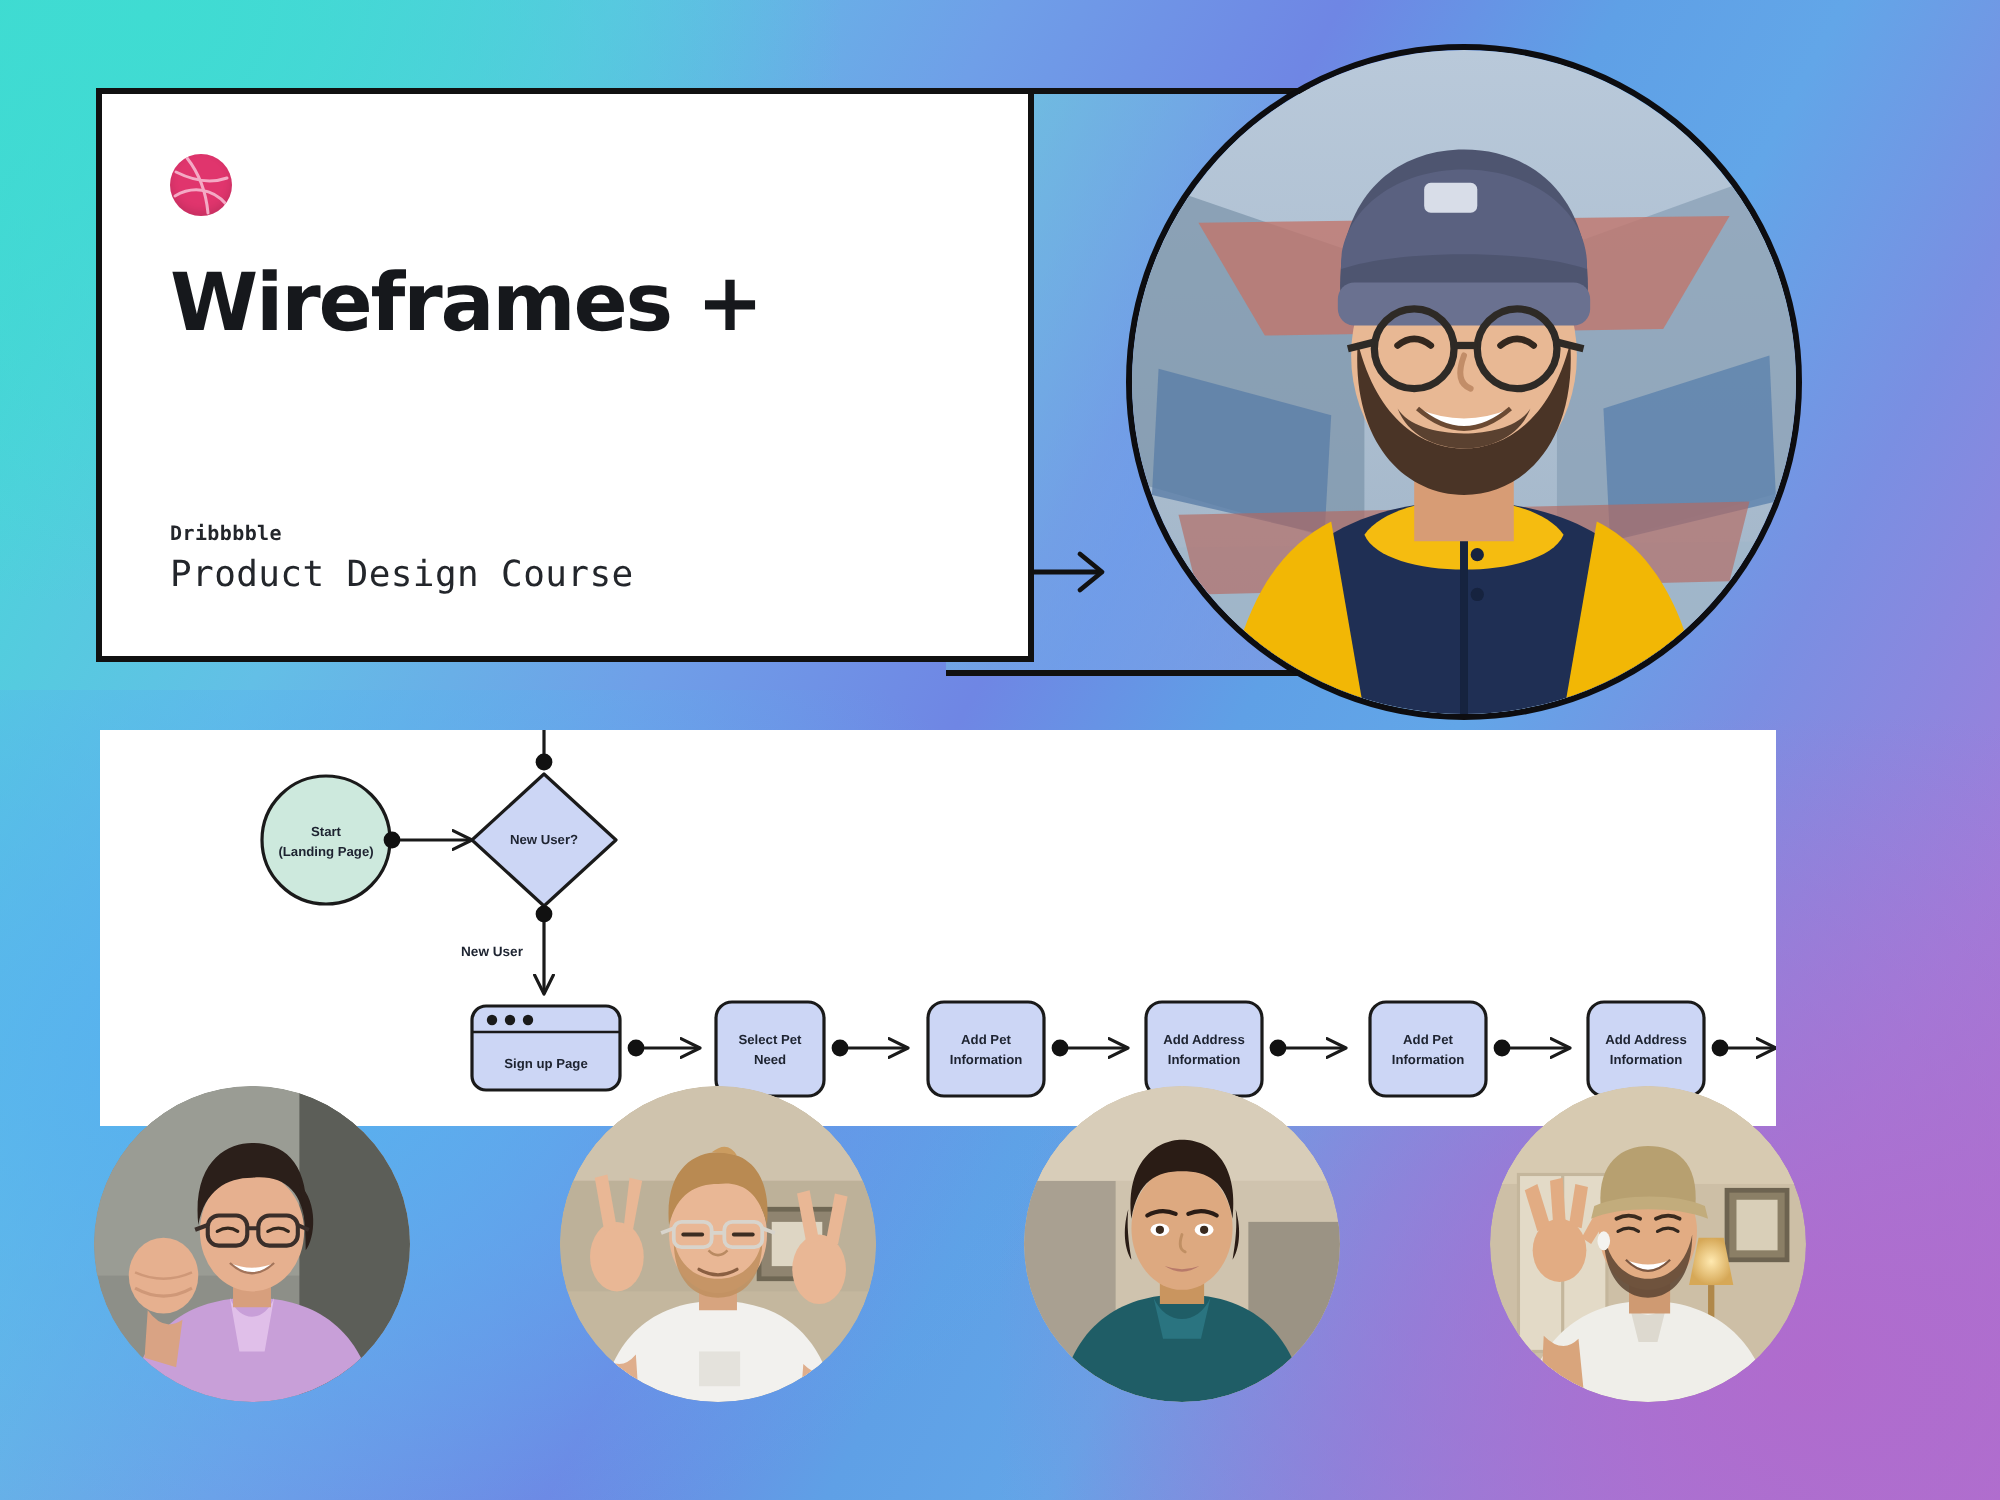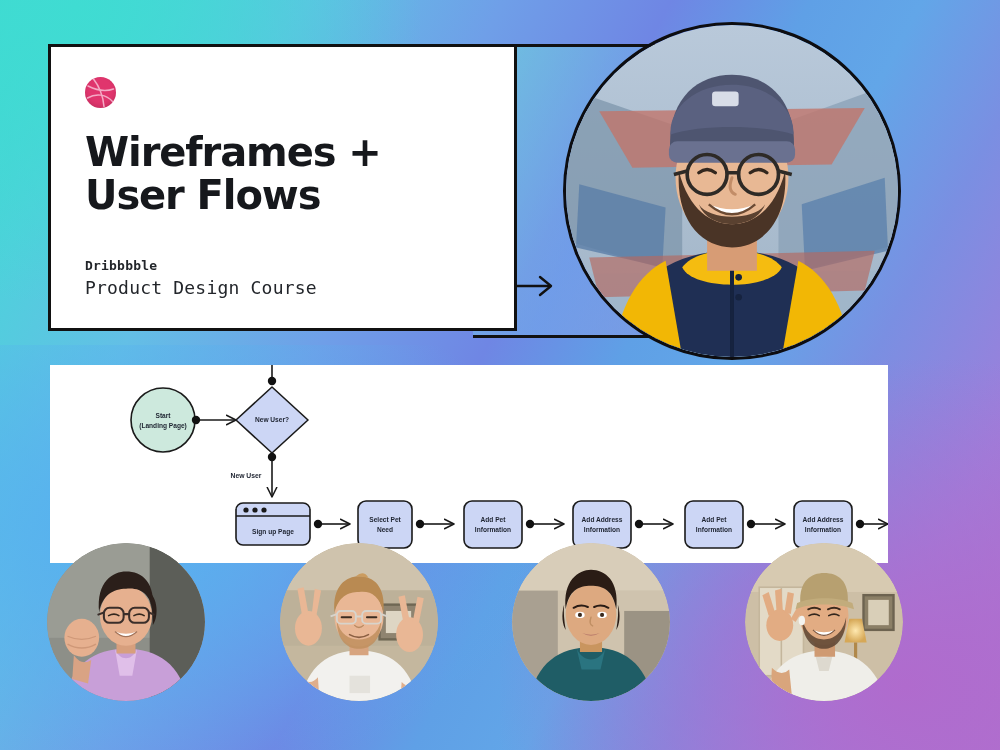--- a/index.html
+++ b/index.html
@@ -57,21 +57,21 @@
     letter-spacing:-1.1px; color:#16181c;
     font-family:"DejaVu Sans", sans-serif;
   }
   .slide-title span{ display:block; }
 
   .slide-footer{
     position:absolute; left:34px; bottom:30px;
     font-family:"DejaVu Sans Mono", monospace;
     color:#23262b;
   }
-  .slide-brand{ font-size:13px; font-weight:700; letter-spacing:.2px; }
+  .slide-brand{ font-size:10px; font-weight:700; letter-spacing:.2px; }
   .slide-sub{ font-size:18px; letter-spacing:.2px; margin-top:4px; }
 
   
   .glass-panel{
     position:absolute; left:473px; top:44px; width:300px; height:294px;
     border:3px solid #111; border-left:none;
     background:linear-gradient(115deg, rgba(110,226,215,.55) 0%, rgba(118,172,236,.5) 45%, rgba(176,124,214,.5) 100%);
     z-index:3;
   }
   .glass-arrow{
@@ -125,21 +125,20 @@
         <g fill="none" stroke="#f4aac5" stroke-width="1.5" stroke-linecap="round">
           <path d="M3 9 C11 13 20 15 28.5 12"></path>
           <path d="M8.5 2 C14 9 18 19 19 29.5"></path>
           <path d="M2.5 21 C11 16 21 17 28 25"></path>
         </g>
       </svg>
     </div>
 
     <div class="slide-title">
       <span>Wireframes +</span>
-      <span>User Flows</span>
     </div>
 
     <div class="slide-footer">
       <div class="slide-brand">Dribbbble</div>
       <div class="slide-sub">Product Design Course</div>
     </div>
 
   </div>
 </div>
 

